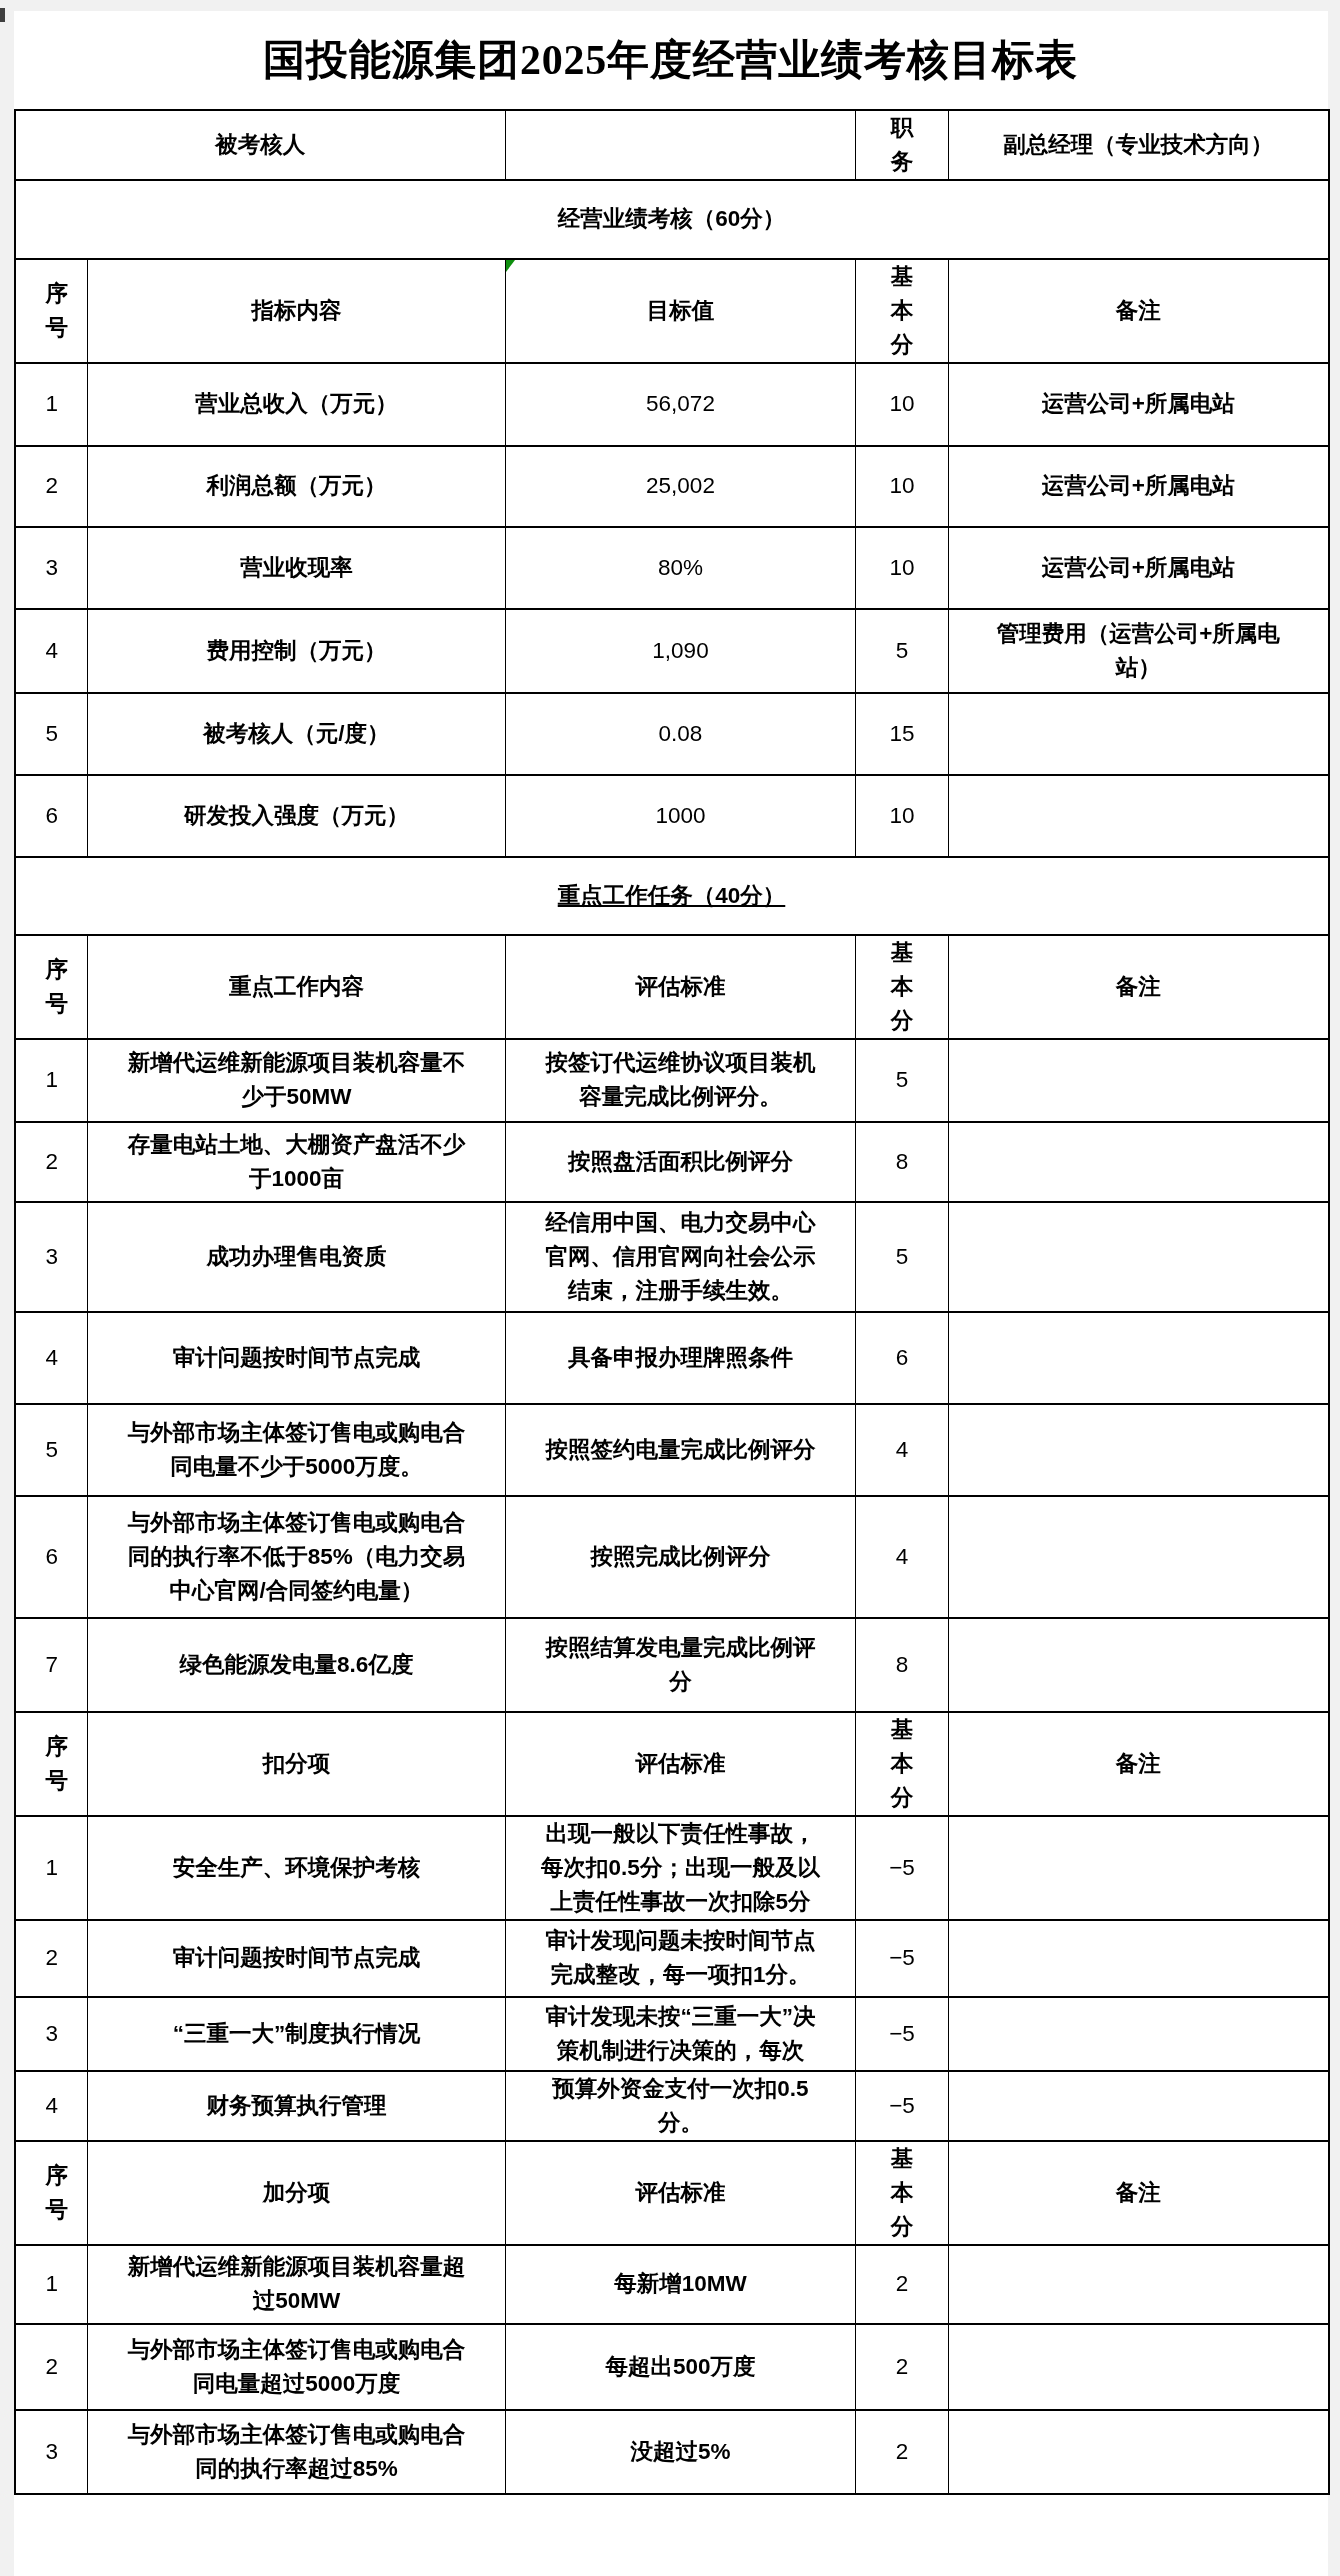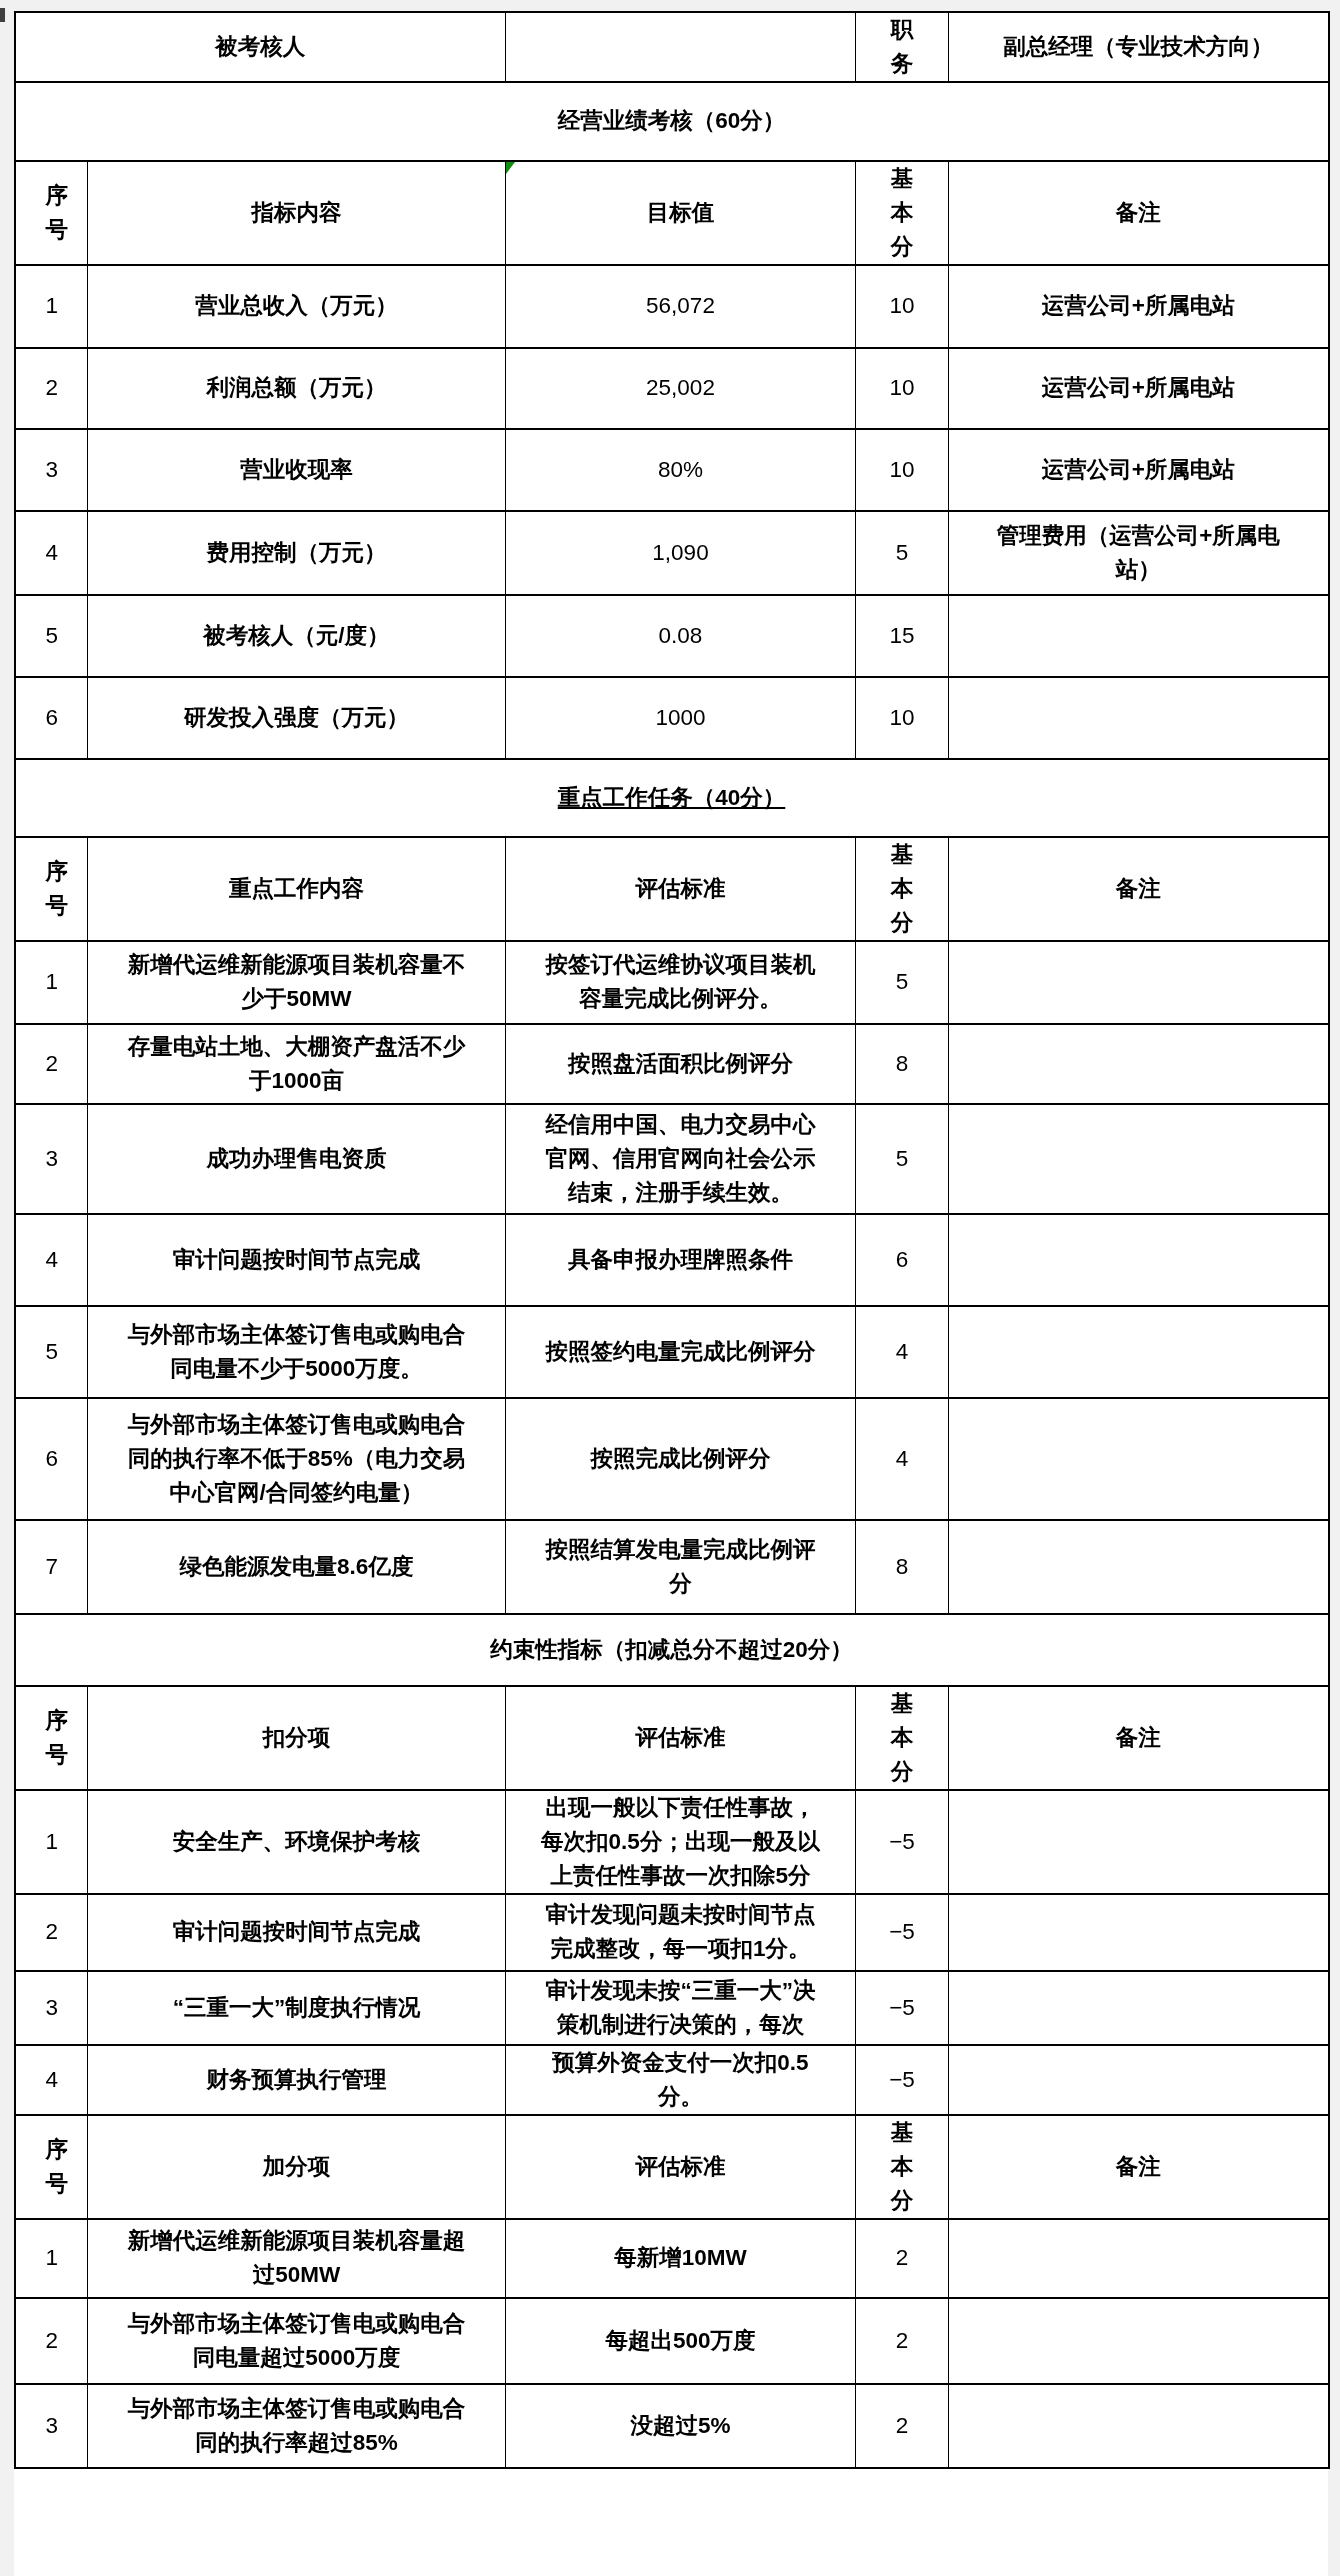--- a/index.html
+++ b/index.html
@@ -58,20 +58,21 @@
     border-right:9.8px solid transparent;
   }
 </style>
 </head>
 <body>
 
 <div class="corner-artifact"></div>
 
 <div class="sheet">
 
+  <div class="title-block">国投能源集团2025年度经营业绩考核目标表</div>
 
   <table class="main">
     <colgroup>
       <col style="width:73px">
       <col style="width:418px">
       <col style="width:350px">
       <col style="width:93px">
       <col style="width:380px">
     </colgroup>
     <tbody id="table-body">
@@ -185,23 +186,20 @@
           <td class="num">4</td>
           <td class="txt"></td>
         </tr>
         <tr style="height: 94px;">
           <td class="num">7</td>
           <td class="txt">绿色能源发电量8.6亿度</td>
           <td class="txt">按照结算发电量完成比例评分</td>
           <td class="num">8</td>
           <td class="txt"></td>
         </tr>
-        <tr style="height: 72px;">
-          <td colspan="5" class="band">约束性指标（扣减总分不超过20分）</td>
-        </tr>
         <tr style="height: 75px;">
           <td class="hd">序号</td>
           <td class="hd">扣分项</td>
           <td class="hd">评估标准</td>
           <td class="hd">基本分</td>
           <td class="hd">备注</td>
         </tr>
         <tr style="height: 104px;">
           <td class="num">1</td>
           <td class="txt">安全生产、环境保护考核</td>

